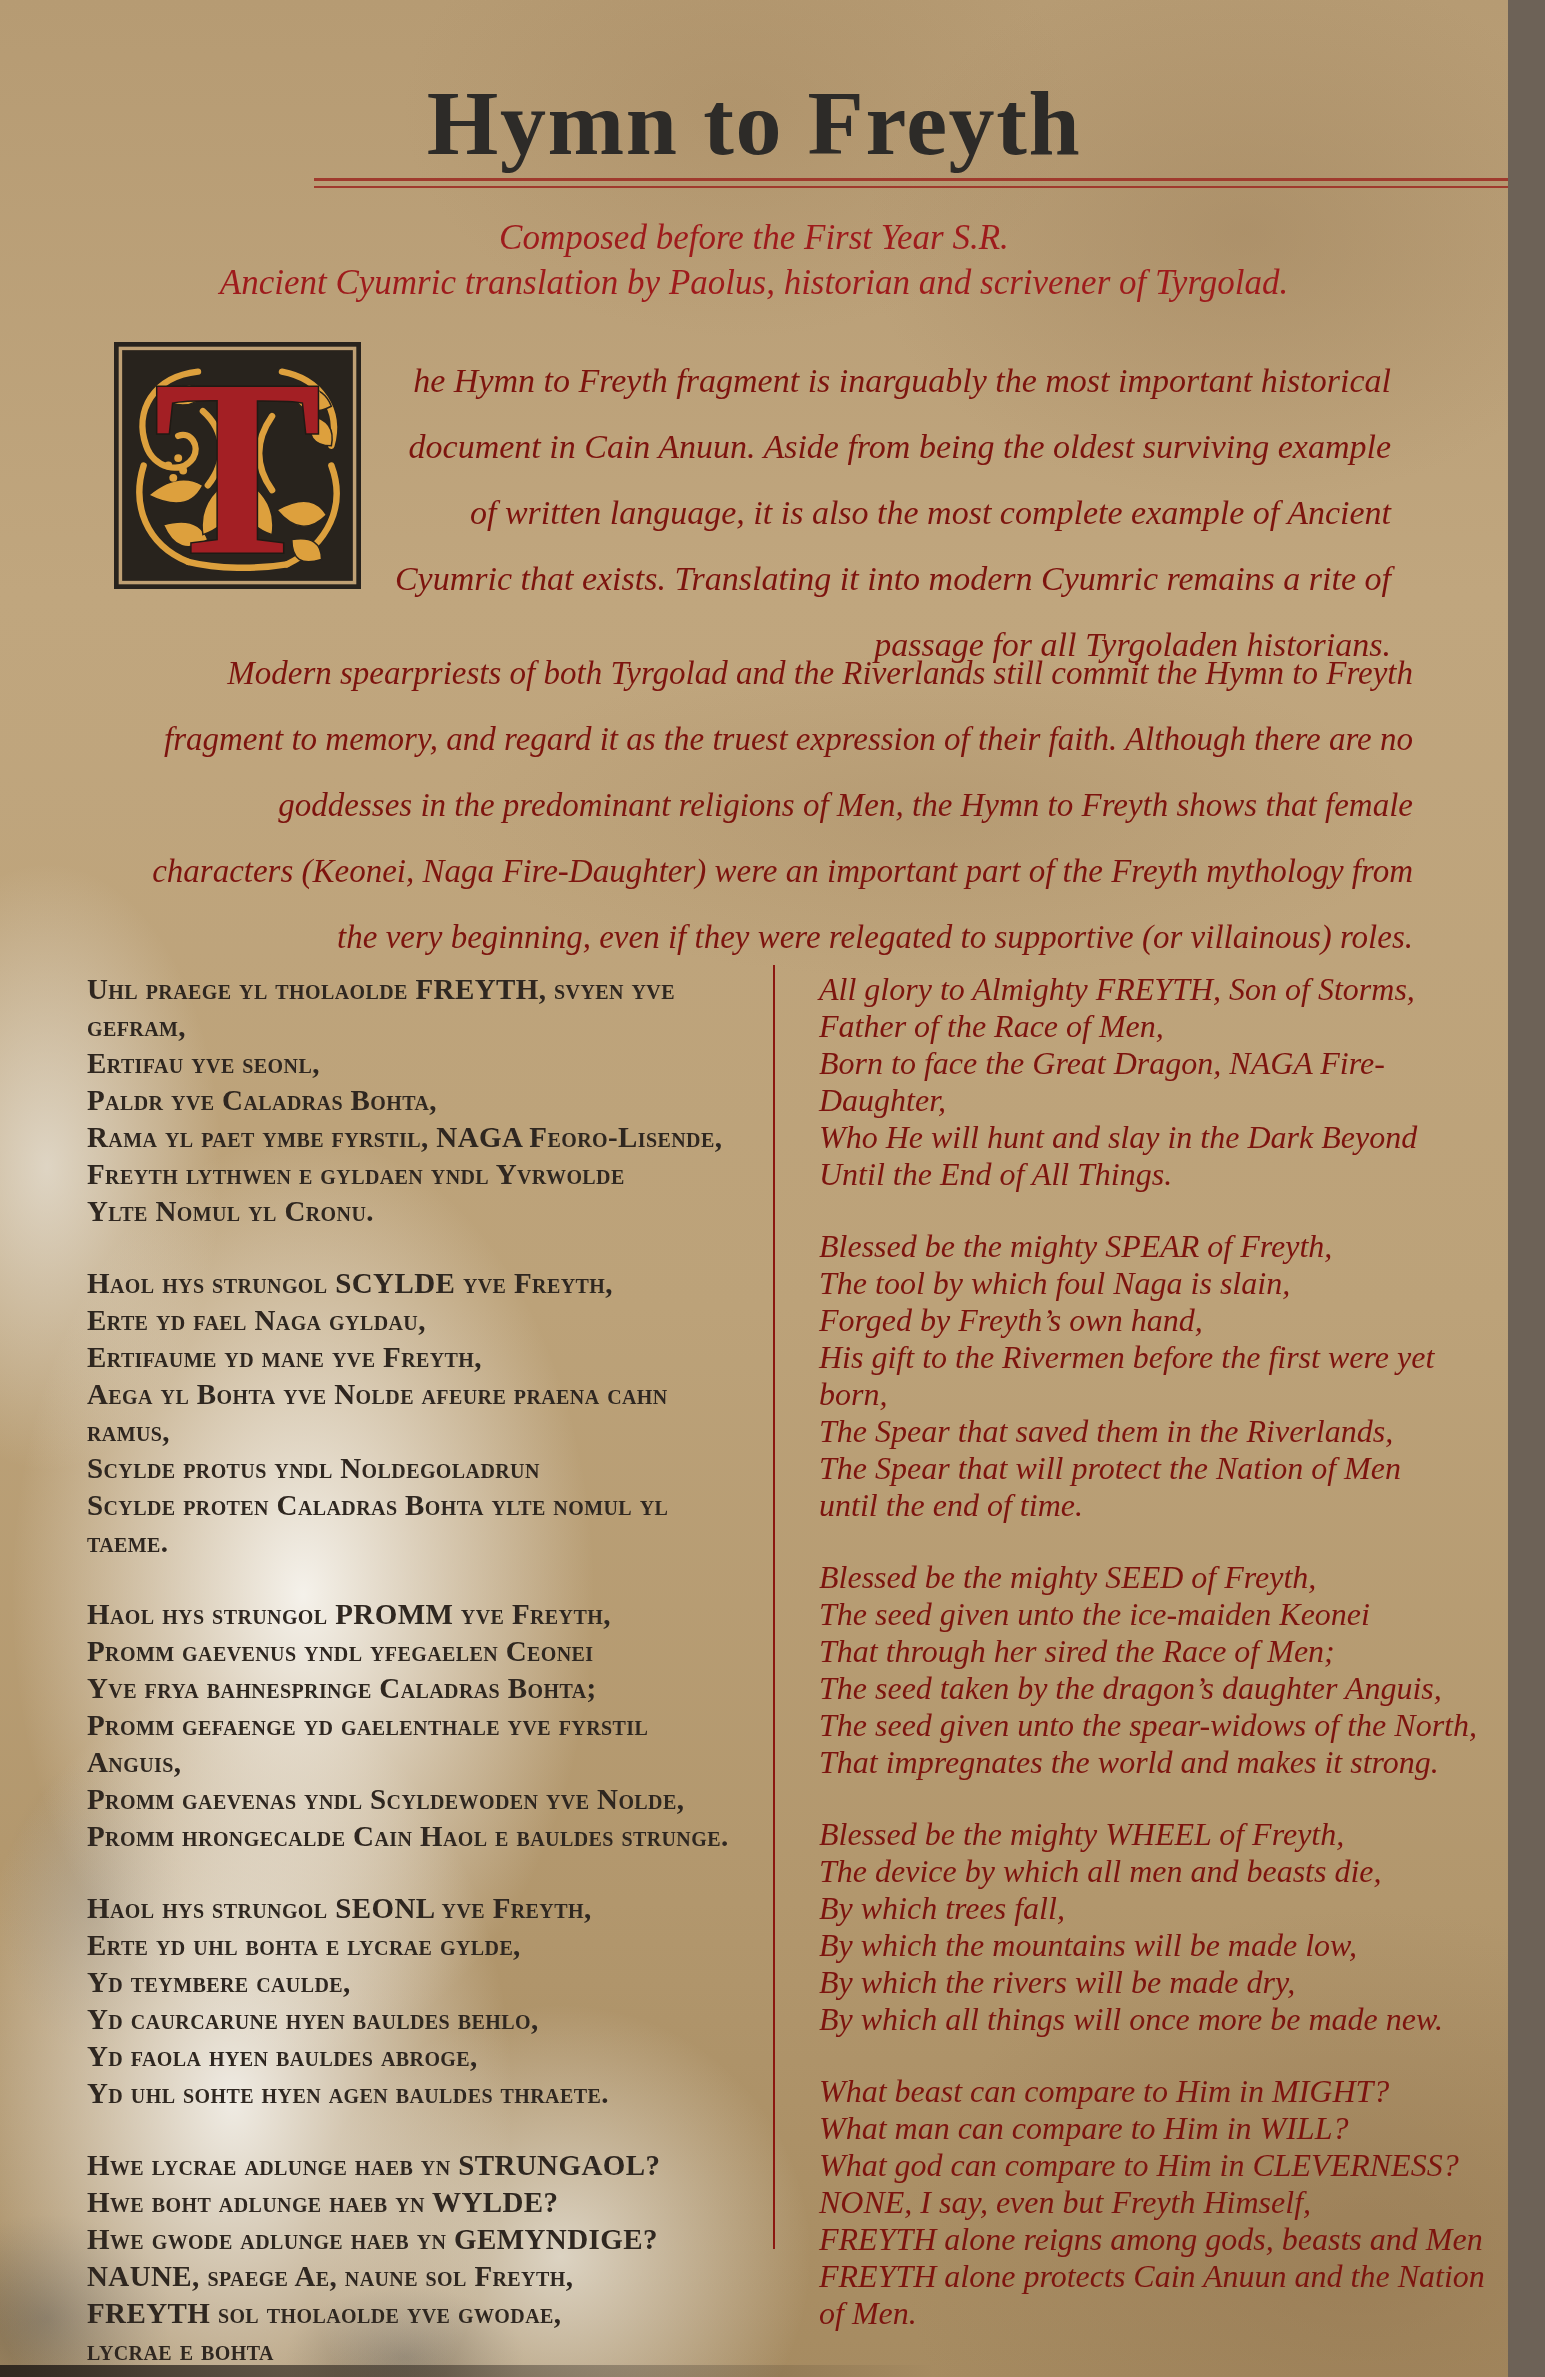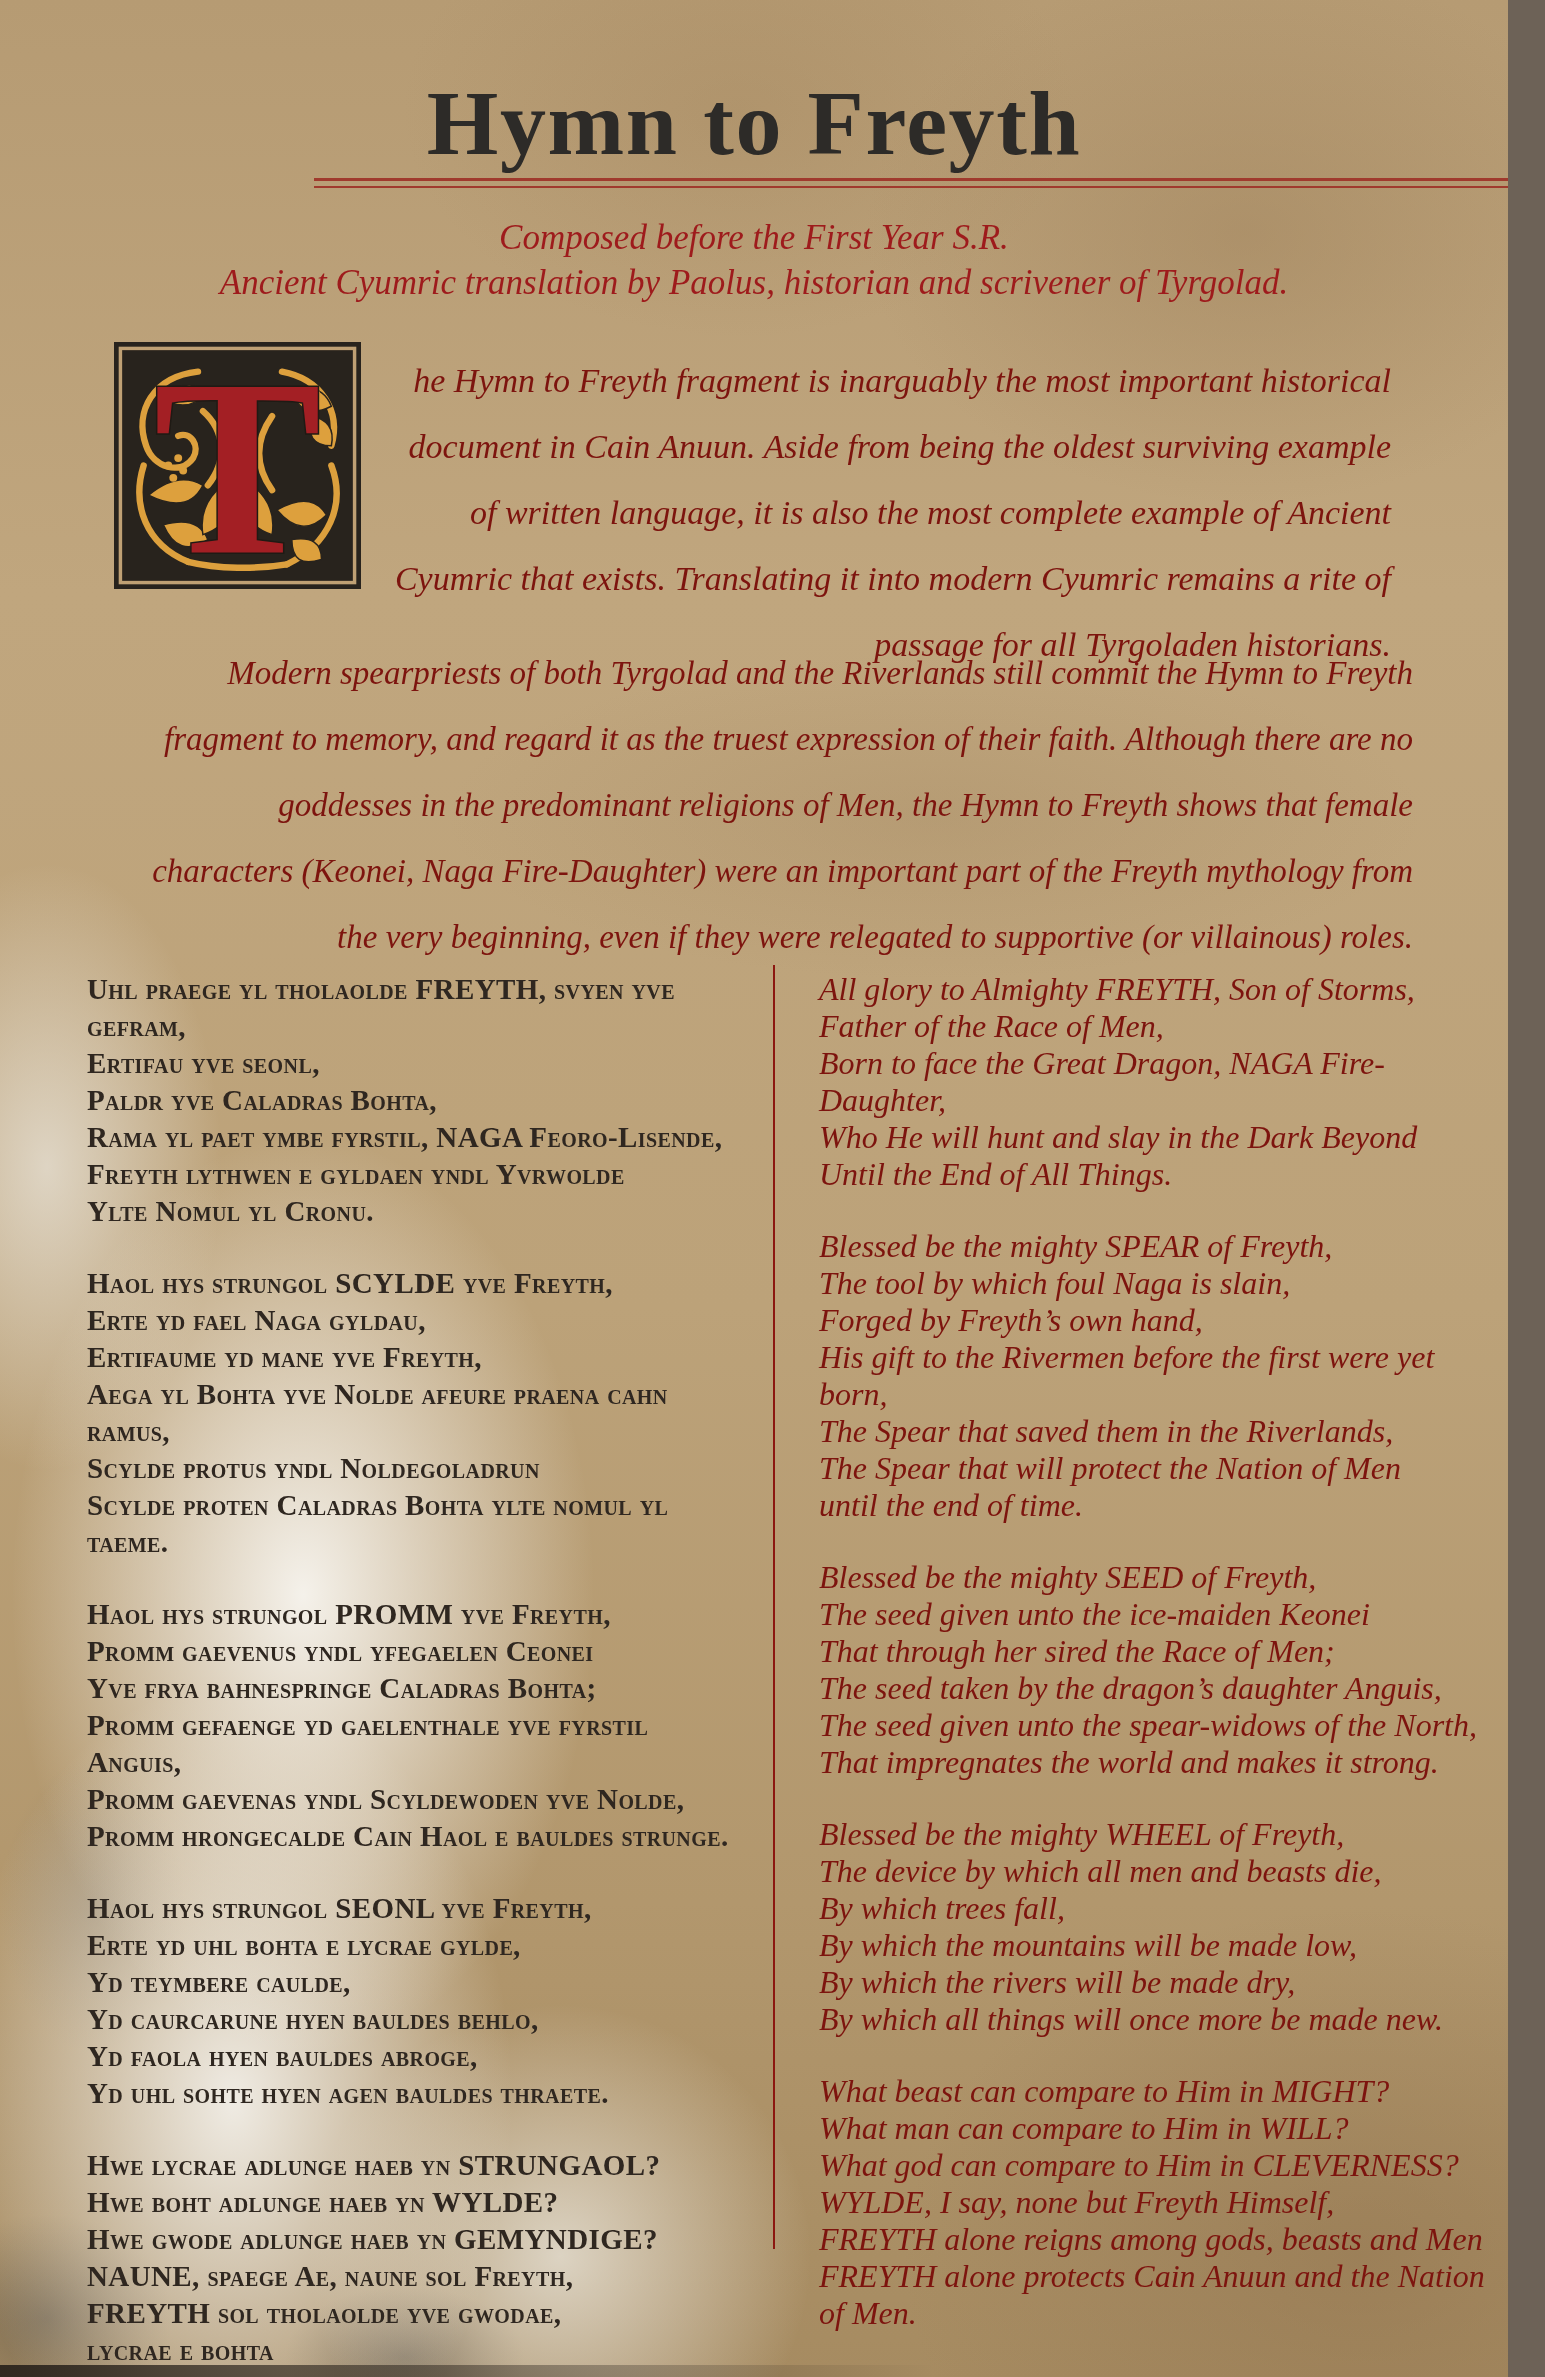--- a/index.html
+++ b/index.html
@@ -211,21 +211,21 @@
         <div class="verse-line en">The device by which all men and beasts die,</div>
         <div class="verse-line en">By which trees fall,</div>
         <div class="verse-line en">By which the mountains will be made low,</div>
         <div class="verse-line en">By which the rivers will be made dry,</div>
         <div class="verse-line en">By which all things will once more be made new.</div>
       </div>
       <div class="stanza">
         <div class="verse-line en">What beast can compare to Him in MIGHT?</div>
         <div class="verse-line en">What man can compare to Him in WILL?</div>
         <div class="verse-line en">What god can compare to Him in CLEVERNESS?</div>
-        <div class="verse-line en">WYLDE, I say, none but Freyth Himself,</div>
+        <div class="verse-line en">NONE, I say, even but Freyth Himself,</div>
         <div class="verse-line en">FREYTH alone reigns among gods, beasts and Men</div>
         <div class="verse-line en">FREYTH alone protects Cain Anuun and the Nation of Men.</div>
       </div>
     </div>
 
   </div>
 </div>
 
 
 </body></html>

